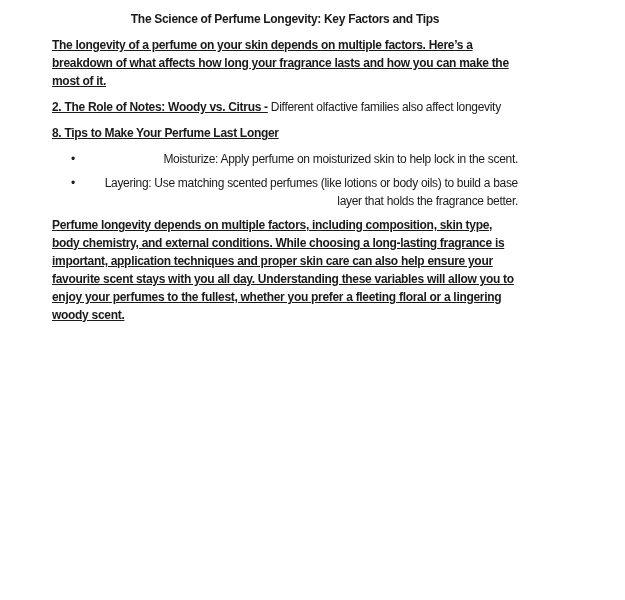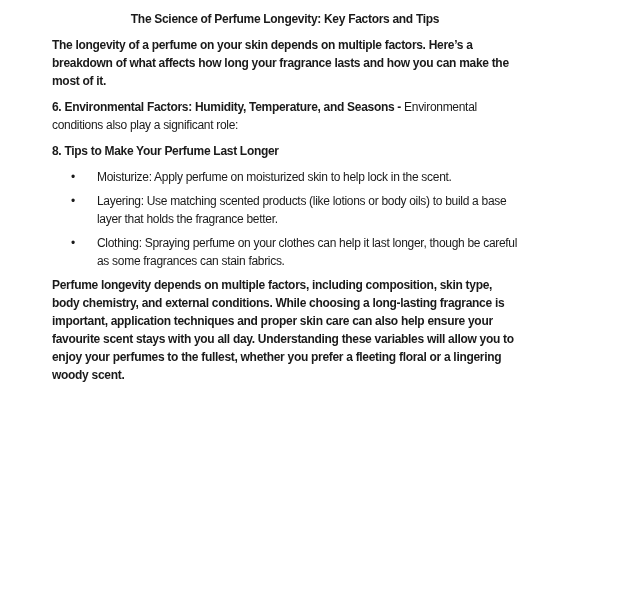--- a/index.html
+++ b/index.html
@@ -20,24 +20,25 @@
   .para {
     font-size: 12px;
     line-height: 18px;
     letter-spacing: -0.3px;
     margin-bottom: 8px;
   }
   .title {
     text-align: center;
     font-weight: bold;
   }
-  .bold { font-weight: bold; }
+  .bold { font-weight: bold; text-decoration: underline; }
   ul.tips-list {
     list-style: none;
     margin: 2px 0 2px 0;
+    text-align: right;
   }
   ul.tips-list li {
     position: relative;
     padding-left: 45px;
     font-size: 12px;
     line-height: 18px;
     letter-spacing: -0.3px;
     margin-bottom: 6px;
   }
   ul.tips-list li::before {
@@ -60,29 +61,28 @@
 </head>
 <body>
 
 <div class="page">
 
   <p class="para title">The Science of Perfume Longevity: Key Factors and Tips</p>
 
   <p class="para bold">The longevity of a perfume on your skin depends on multiple factors. Here’s a breakdown of what affects how long your fragrance lasts and how you can make the most of it.</p>
 
 
+  <p class="para"><span class="bold">2. The Role of Notes: Woody vs. Citrus -</span><span> Different olfactive families also affect longevity</span></p>
 
 
 
 
-  <p class="para"><span class="bold">6. Environmental Factors: Humidity, Temperature, and Seasons -</span><span> Environmental conditions also play a significant role:</span></p>
 
   <p class="para bold">8. Tips to Make Your Perfume Last Longer</p>
 
   <ul class="tips-list">
     <li><span>Moisturize: Apply perfume on moisturized skin to help lock in the scent.</span></li>
-    <li><span>Layering: Use matching scented products (like lotions or body oils) to build a base layer that holds the fragrance better.</span></li>
-    <li><span>Clothing: Spraying perfume on your clothes can help it last longer, though be careful as some fragrances can stain fabrics.</span></li>
+    <li><span>Layering: Use matching scented perfumes (like lotions or body oils) to build a base layer that holds the fragrance better.</span></li>
   </ul>
 
   <p class="para bold">Perfume longevity depends on multiple factors, including composition, skin type, body chemistry, and external conditions. While choosing a long-lasting fragrance is important, application techniques and proper skin care can also help ensure your favourite scent stays with you all day. Understanding these variables will allow you to enjoy your perfumes to the fullest, whether you prefer a fleeting floral or a lingering woody scent.</p>
 
 </div>
 
 </body></html>

